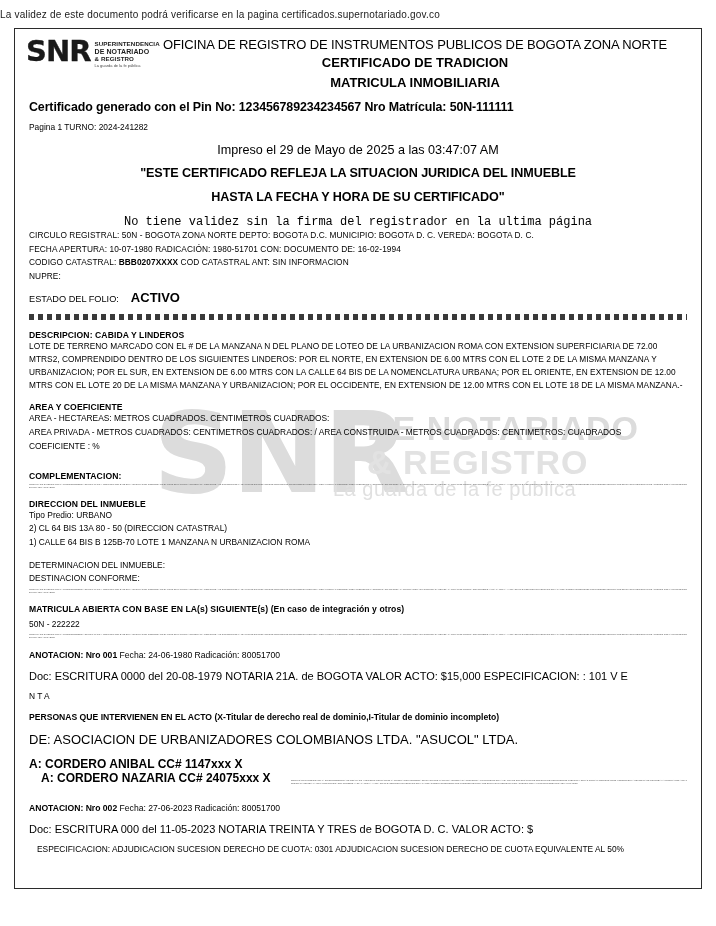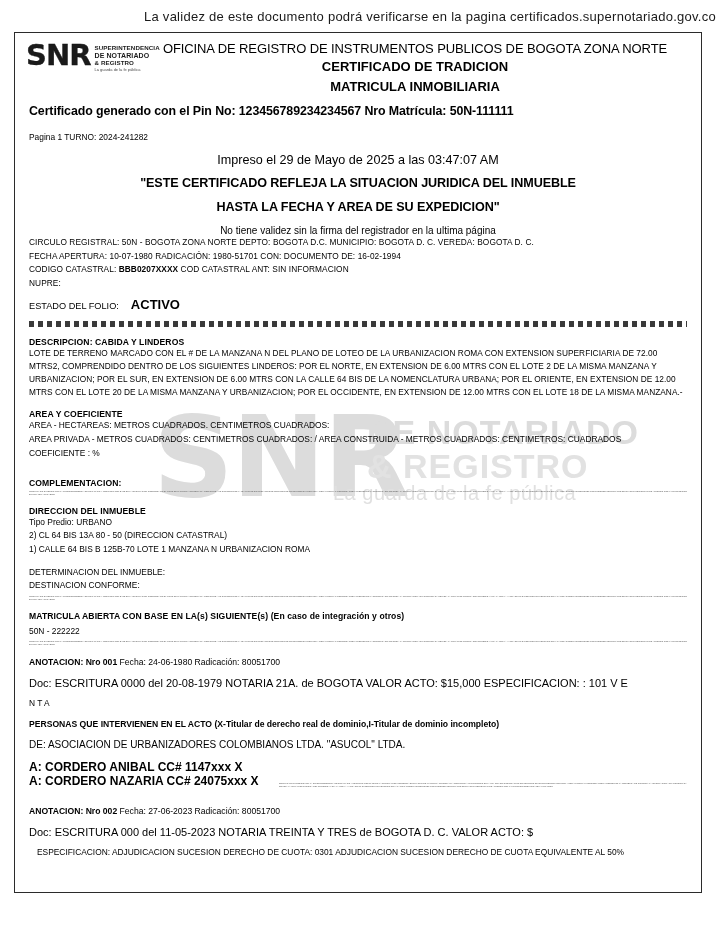--- a/index.html
+++ b/index.html
@@ -12,22 +12,22 @@
     width: 716px;
     height: 926px;
     font-family: "Liberation Sans", sans-serif;
     color: #000;
     position: relative;
     overflow: hidden;
   }
 
   
   .verify-line {
-    text-align: right;
-    font-size: 13px;
+    text-align: left;
+    font-size: 10px;
     color: #1a1a1a;
     padding-top: 9px;
     padding-bottom: 8px;
     letter-spacing: 0.02em;
   }
 
   
   .doc-frame {
     position: relative;
     margin: 0 14px;
@@ -159,41 +159,42 @@
   .pin-line {
     font-size: 12.4px;
     font-weight: bold;
     margin-top: 8px;
     padding-left: 6px;
     letter-spacing: -0.1px;
   }
   .pagina-line {
     font-size: 8.4px;
     padding-left: 6px;
-    margin-top: 14px;
+    margin-top: 8px;
   }
 
   .impreso {
     text-align: center;
     font-size: 12.6px;
     margin-top: 11px;
   }
   .quote1, .quote2 {
     text-align: center;
     font-size: 12.6px;
     font-weight: bold;
     margin-top: 9px;
     letter-spacing: -0.1px;
   }
   .quote2 { margin-top: 10px; }
 
   .sinfirma {
     text-align: center;
-    font-size: 10px;
+    font-size: 12px;
     margin-top: 11px;
+    font-family: Liberation Mono, monospace;
   }
 
   
   .info-row {
     font-size: 8.3px;
     padding-left: 6px;
     line-height: 1.62;
     letter-spacing: 0.01em;
   }
   .info-row b { font-weight: bold; }
@@ -270,32 +271,33 @@
   .anot-cont {
     font-size: 8.4px;
     margin-top: 9px;
   }
   .personas-title {
     font-size: 8.6px;
     font-weight: bold;
     margin-top: 11px;
   }
   .persona-de {
-    font-size: 10px;
+    font-size: 13px;
     margin-top: 10px;
   }
   .persona-a {
     font-size: 12px;
     font-weight: bold;
     margin-top: 10px;
   }
   .persona-a-wrap {
     display: flex;
     align-items: flex-end;
     gap: 20px;
+    margin-left: 12px;
   }
   .persona-a-wrap .microtext {
     flex: 1;
     margin-bottom: 0px;
   }
   .espec-line {
     font-size: 8.4px;
     margin-top: 9px;
     padding-left: 8px;
   }
@@ -331,21 +333,21 @@
         <div class="h-title2">CERTIFICADO DE TRADICION</div>
         <div class="h-title3">MATRICULA INMOBILIARIA</div>
       </div>
     </div>
 
     <div class="pin-line">Certificado generado con el Pin No: 123456789234234567 Nro Matrícula: 50N-111111</div>
     <div class="pagina-line">Pagina 1 TURNO: 2024-241282</div>
 
     <div class="impreso">Impreso el 29 de Mayo de 2025 a las 03:47:07 AM</div>
     <div class="quote1">"ESTE CERTIFICADO REFLEJA LA SITUACION JURIDICA DEL INMUEBLE</div>
-    <div class="quote2">HASTA LA FECHA Y AREA DE SU EXPEDICION"</div>
+    <div class="quote2">HASTA LA FECHA Y HORA DE SU CERTIFICADO"</div>
 
     <div class="sinfirma">No tiene validez sin la firma del registrador en la ultima página</div>
 
     <div class="info-row">CIRCULO REGISTRAL: 50N - BOGOTA ZONA NORTE DEPTO: BOGOTA D.C. MUNICIPIO: BOGOTA D. C. VEREDA: BOGOTA D. C.</div>
     <div class="info-row">FECHA APERTURA: 10-07-1980 RADICACIÓN: 1980-51701 CON: DOCUMENTO DE: 16-02-1994</div>
     <div class="info-row"><span>CODIGO CATASTRAL: </span><b>BBB0207XXXX</b><span> COD CATASTRAL ANT: SIN INFORMACION</span></div>
     <div class="info-row">NUPRE:</div>
 
     <div class="estado-row">
       <span>ESTADO DEL FOLIO:</span>

